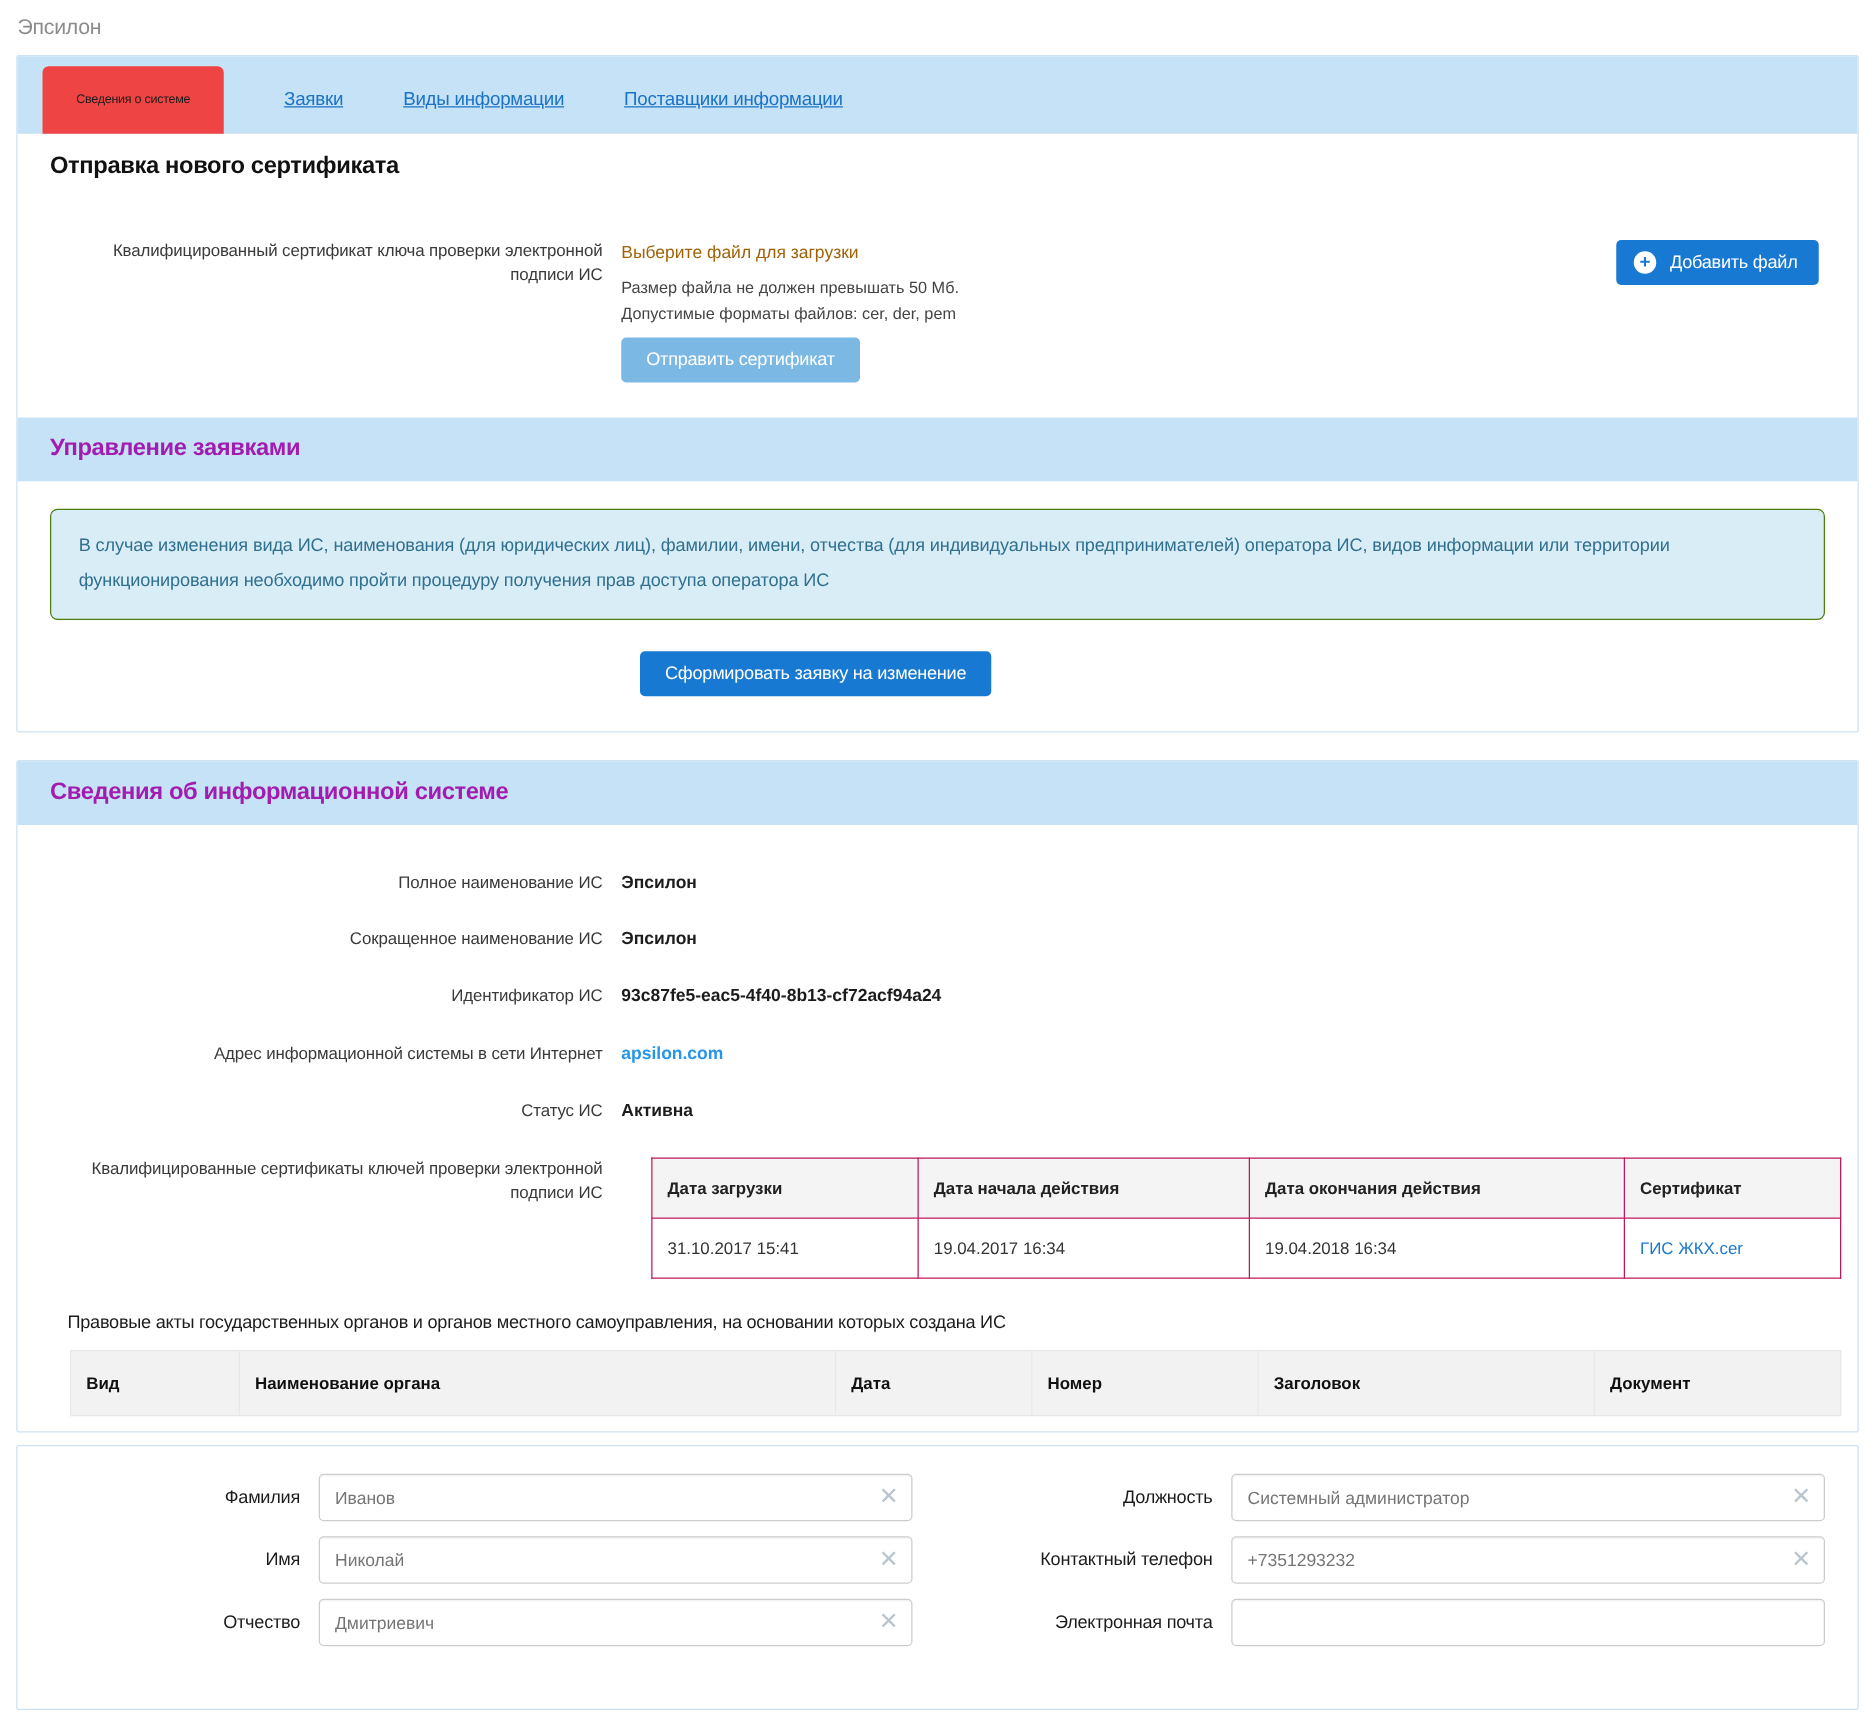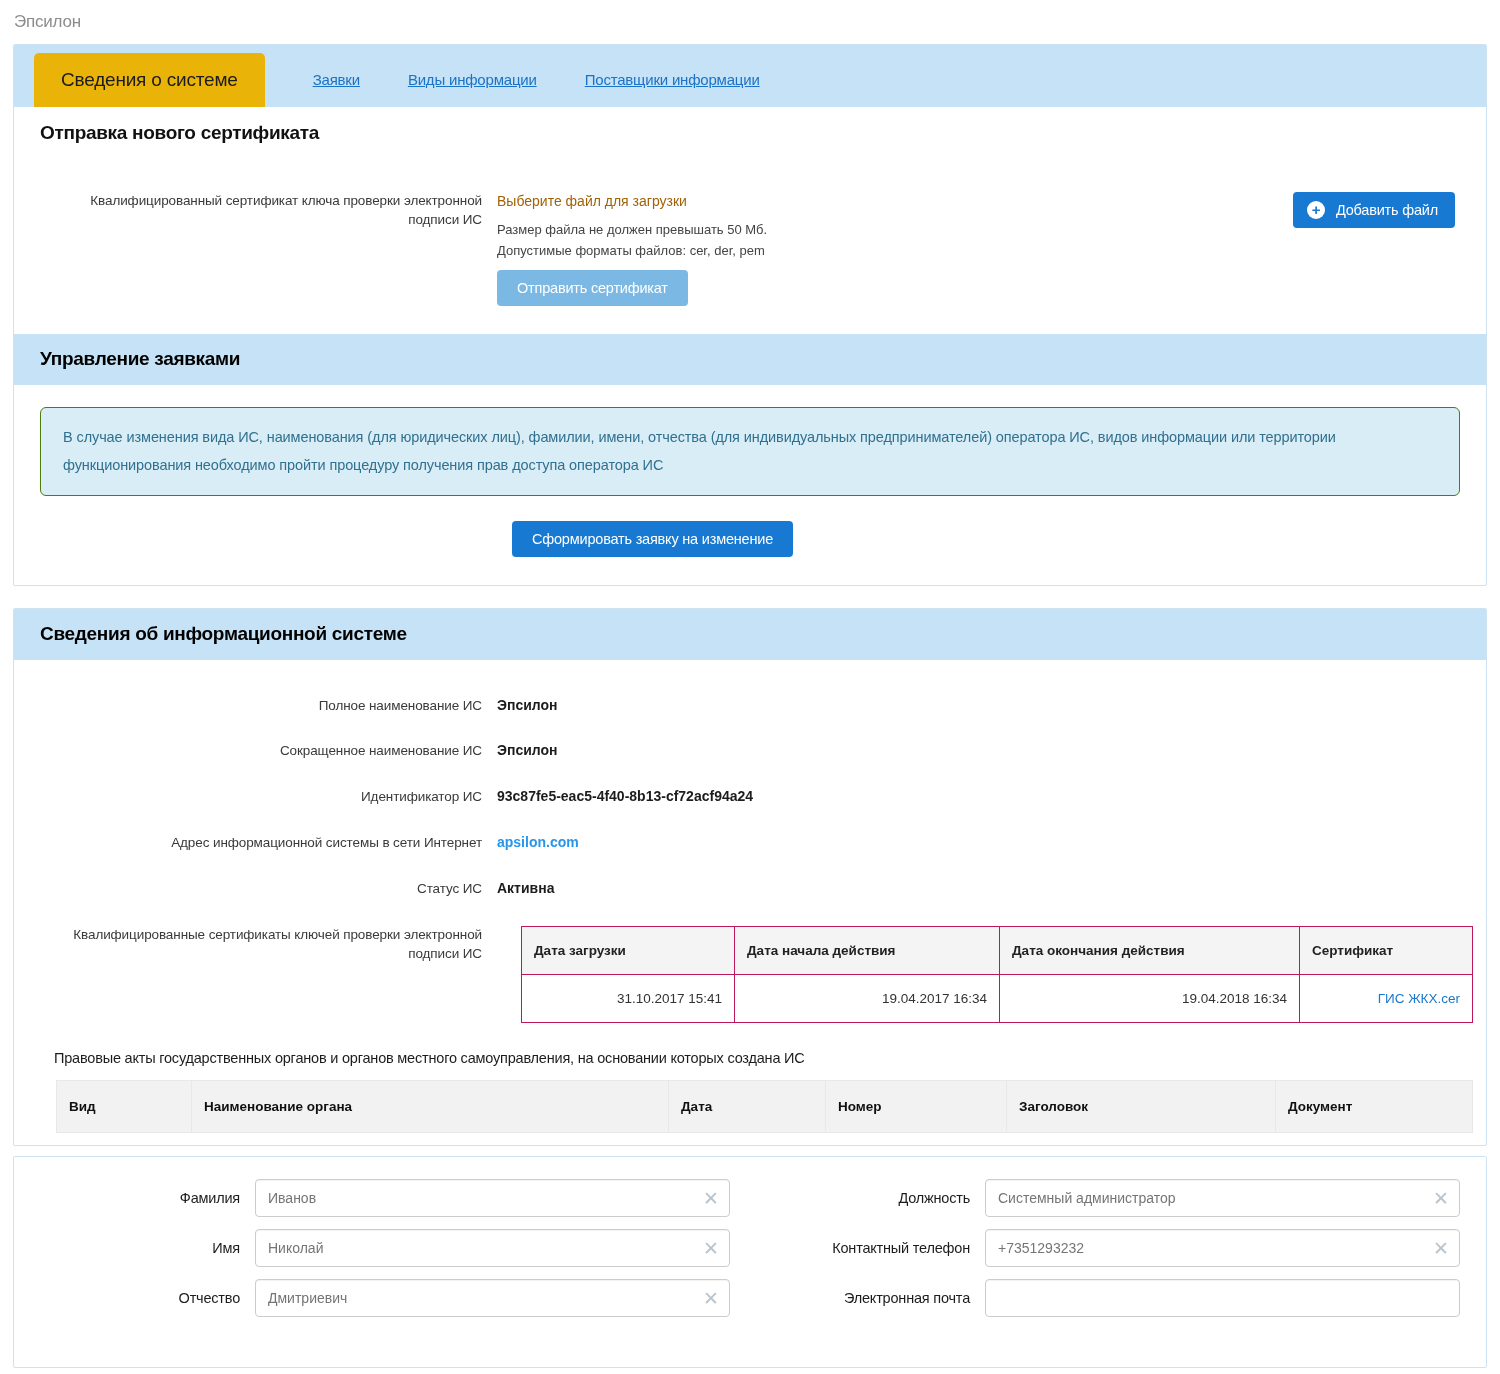--- a/index.html
+++ b/index.html
@@ -27,25 +27,25 @@
 
   
   .tabbar{
     background:#c6e2f6;
     height:62px;
     display:flex;
     align-items:flex-end;
     padding-left:20px;
   }
   .tab-active{
-    background:#eab308;
+    background:#ef4444;
     border-radius:5px 5px 0 0;
     height:54px; line-height:54px;
     padding:0 27px;
-    font-size:19px; color:#1c1c1c;
+    font-size:10px; color:#1c1c1c;
     letter-spacing:-0.2px;
     cursor:default;
   }
   .tab-link{
     margin:0 0 19px 48px;
     font-size:15px;
     color:#1a73c6;
     text-decoration:underline;
     letter-spacing:-0.2px;
     cursor:pointer;
@@ -54,21 +54,21 @@
 
   
   .section-h{
     font-size:19px; font-weight:700; color:#111;
     letter-spacing:-0.3px;
     margin:0;
   }
   .band{
     background:#c6e2f6;
     padding:14px 26px 15px;
-    font-size:19px; font-weight:700; color:#000000;
+    font-size:19px; font-weight:700; color:#a21caf;
     letter-spacing:-0.3px;
   }
 
   
   .section-upload{ padding:15px 26px 28px; }
   .upload-row{ display:flex; margin-top:48px; }
   .label-col{
     width:457px; flex:0 0 457px;
     padding-right:15px;
     text-align:right;
@@ -128,21 +128,21 @@
   .cert-table-wrap{ flex:1; }
   table{ border-collapse:collapse; width:100%; }
   .cert-table th, .cert-table td{
     border:1px solid #be185d;
     font-size:13.5px;
     text-align:left;
     padding:16px 12px;
     color:#222;
   }
   .cert-table th{ background:#f4f4f4; font-weight:700; }
-  .cert-table td{ background:#fff; font-weight:400; color:#333;text-align:right; }
+  .cert-table td{ background:#fff; font-weight:400; color:#333; }
   .cert-table .c1{ width:213px; } .cert-table .c2{ width:265px; }
   .cert-table .c3{ width:300px; }
   .cert-link{ color:#1a78cc; text-decoration:none; cursor:pointer; }
   .legal-caption{
     margin:27px 0 0 14px;
     font-size:14.5px; color:#1c1c1c;
     letter-spacing:-0.2px;
   }
   .legal-table{ margin-top:14px; margin-left:16px; width:calc(100% - 16px); }
   .legal-table th{

